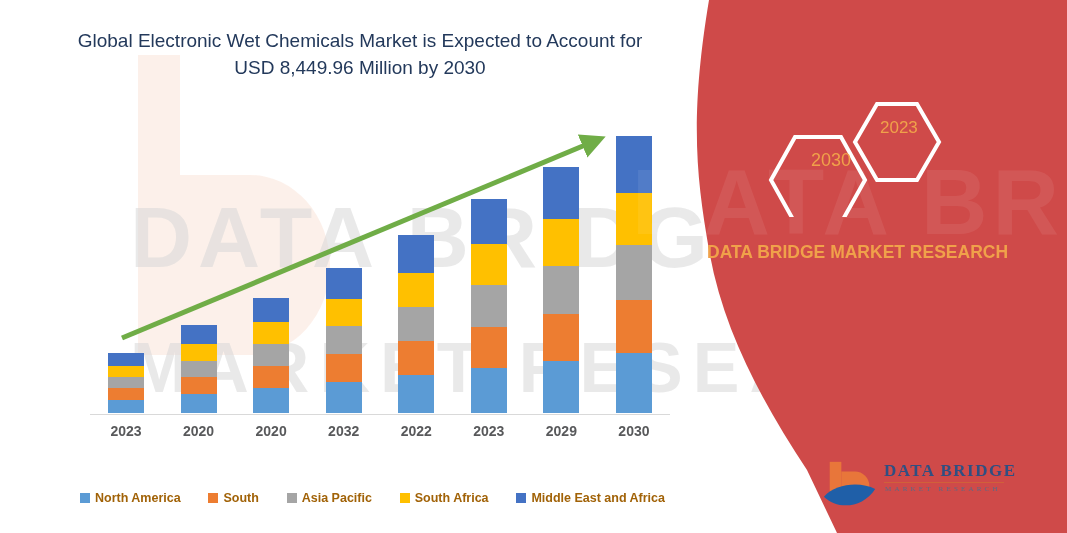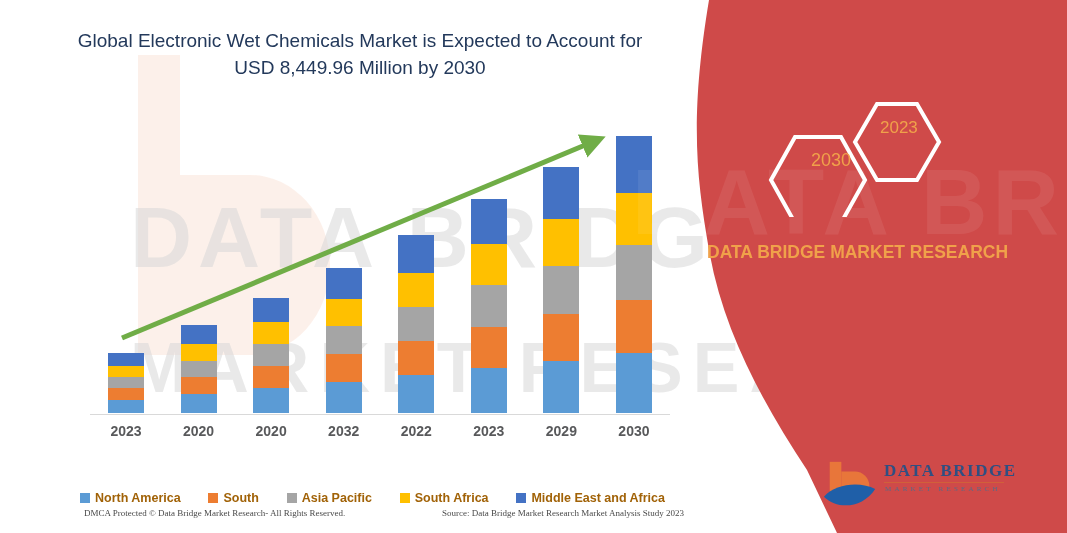--- a/index.html
+++ b/index.html
@@ -374,24 +374,20 @@
         <div class="legend-item">
           <span class="legend-swatch" style="background: rgb(255, 192, 0);"></span>
           <span>South Africa</span>
         </div>
         <div class="legend-item">
           <span class="legend-swatch" style="background: rgb(68, 114, 196);"></span>
           <span>Middle East and Africa</span>
         </div>
       </div>
 
-    <div class="footer">
-      <span>DMCA Protected © Data Bridge Market Research- All Rights Reserved.</span>
-      <span>Source: Data Bridge Market Research  Market Analysis Study 2023</span>
-    </div>
   </div>
 
   <svg class="red-panel" viewBox="0 0 380 533" preserveAspectRatio="none">
     <path d="M22 0 C 2 120, 10 180, 22 250 C 36 330, 74 400, 120 470 L 150 533 L 380 533 L 380 0 Z" fill="#cf4a49"></path>
   </svg>
 
   <div class="red-content">
     <div class="red-wm">DATA BRIDGE</div>
 
 

